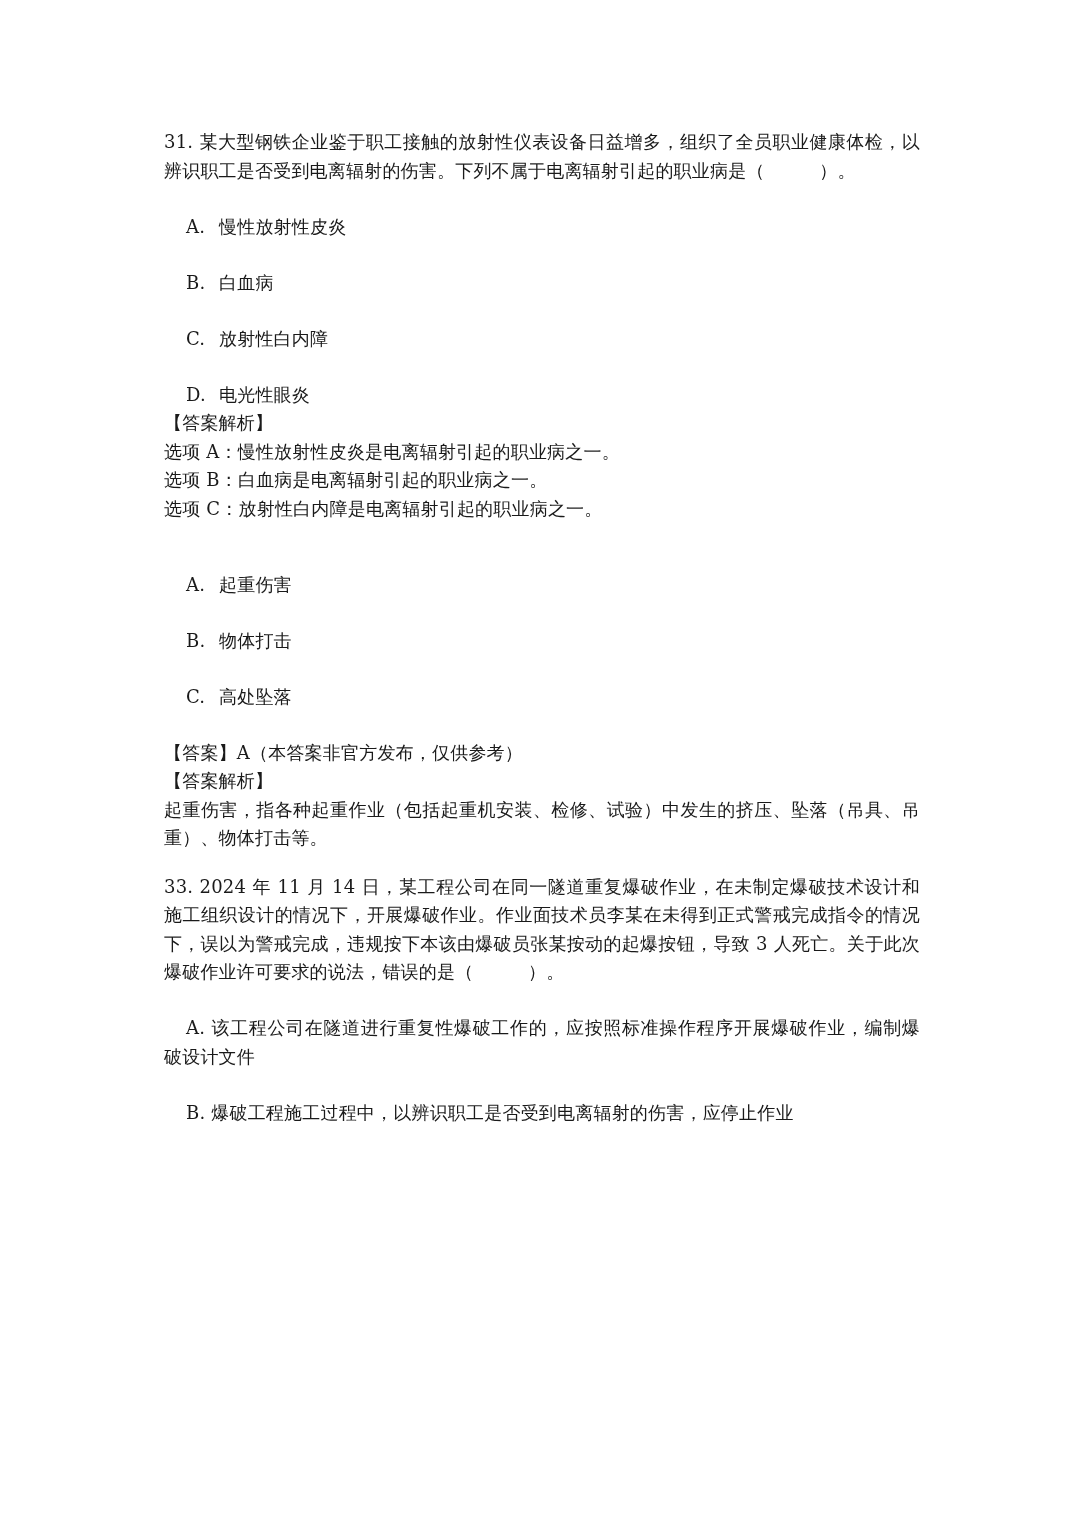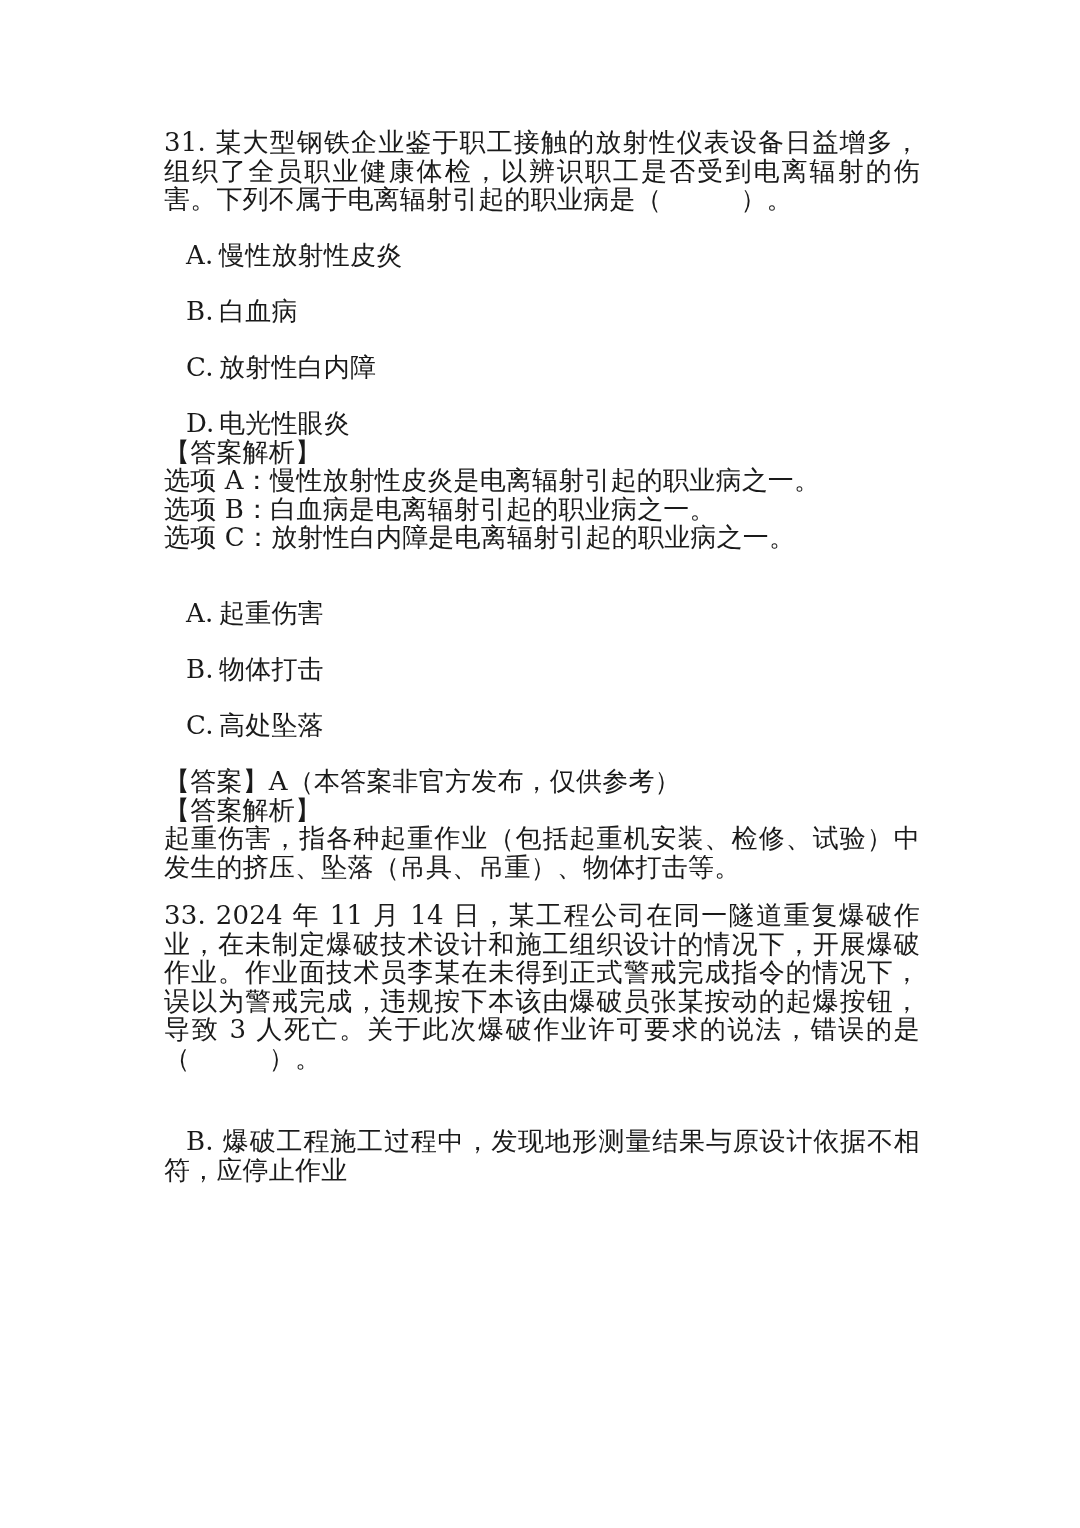--- a/index.html
+++ b/index.html
@@ -15,21 +15,21 @@
       font-family: "DejaVu Serif", "Liberation Serif", serif;
       color: #1a1a1a;
     }
     .page {
       position: absolute;
       left: 164px;
       top: 128px;
       width: 756px;
     }
     .para {
-      font-size: 26px;
+      font-size: 18px;
       line-height: 28.5px;
       margin: 0;
       letter-spacing: 0.2px;
       text-align: justify;
     }
     .stem { margin: 0; }
     .opt {
       padding-left: 22px;
     }
     .opt .label {
@@ -77,17 +77,18 @@
     <p class="para ans">【答案】A（本答案非官方发布，仅供参考）</p>
     <p class="para exp-h">【答案解析】</p>
     <p class="para exp-line">起重伤害，指各种起重作业（包括起重机安装、检修、试验）中发生的挤压、坠落（吊具、吊重）、物体打击等。</p>
   </section>
 
   <div class="gap-sm"></div>
 
   <section>
     <p class="para stem">33. 2024 年 11 月 14 日，某工程公司在同一隧道重复爆破作业，在未制定爆破技术设计和施工组织设计的情况下，开展爆破作业。作业面技术员李某在未得到正式警戒完成指令的情况下，误以为警戒完成，违规按下本该由爆破员张某按动的起爆按钮，导致 3 人死亡。关于此次爆破作业许可要求的说法，错误的是（　　　）。</p>
     <div class="gap-lg"></div>
+    <p class="para opt-wrap">A. 该工程公司在隧道进行重复性爆破工作的，应按照标准操作程序开展爆破作业，编制爆破设计文件</p>
     <div class="gap-lg"></div>
-    <p class="para opt-wrap">B. 爆破工程施工过程中，发现地形测量结果与原设计依据不相符，应停止作业</p>
+    <p class="para opt-wrap">B. 爆破工程施工过程中，以辨识职工是否受到电离辐射的伤害，应停止作业</p>
   </section>
 
 </div>
 
 </body></html>

